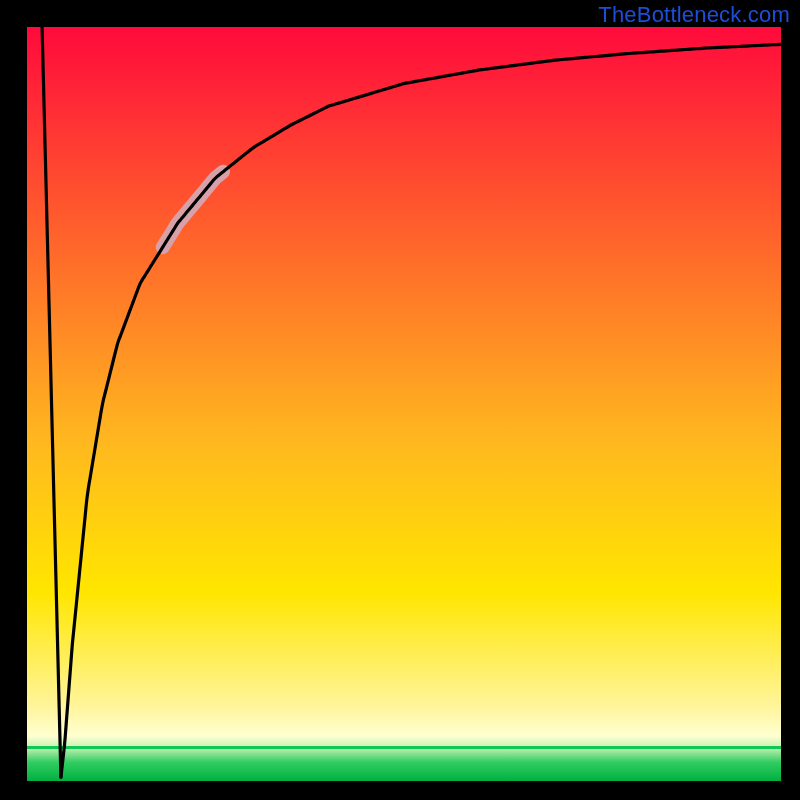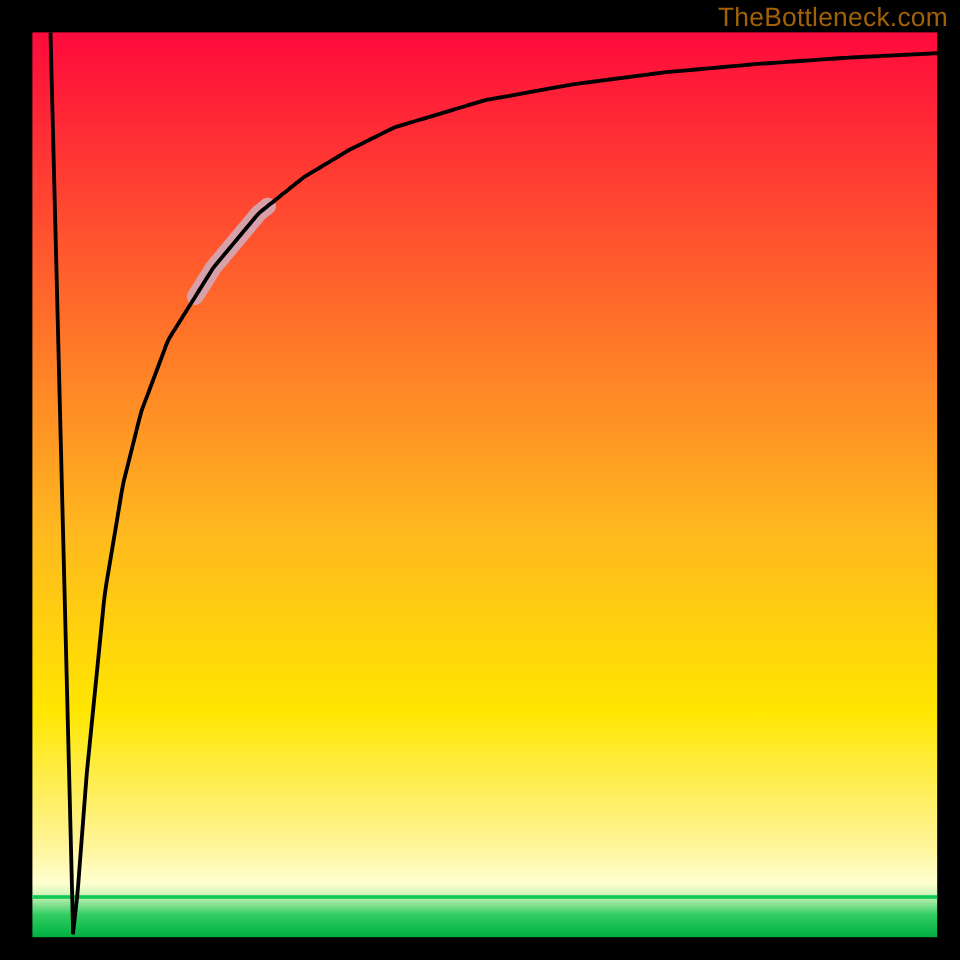--- a/index.html
+++ b/index.html
@@ -4,21 +4,21 @@
 <style>
   * { margin: 0; padding: 0; box-sizing: border-box; }
   html, body { width: 800px; height: 800px; overflow: hidden; background: #fff; }
   .wrap { position: relative; width: 800px; height: 800px; }
   .attribution {
     position: absolute;
     top: 2px;
     right: 10px;
     font-family: Arial, Helvetica, sans-serif;
     font-size: 22px;
-    color: #a16207;
+    color: #1d4ed8;
     font-weight: 500;
     letter-spacing: 0.2px;
   }
   svg.plot { position: absolute; inset: 0; width: 800px; height: 800px; display: block; }
 </style>
 </head>
 <body>
 <div class="wrap">
 
 <svg class="plot" viewBox="0 0 800 800">

